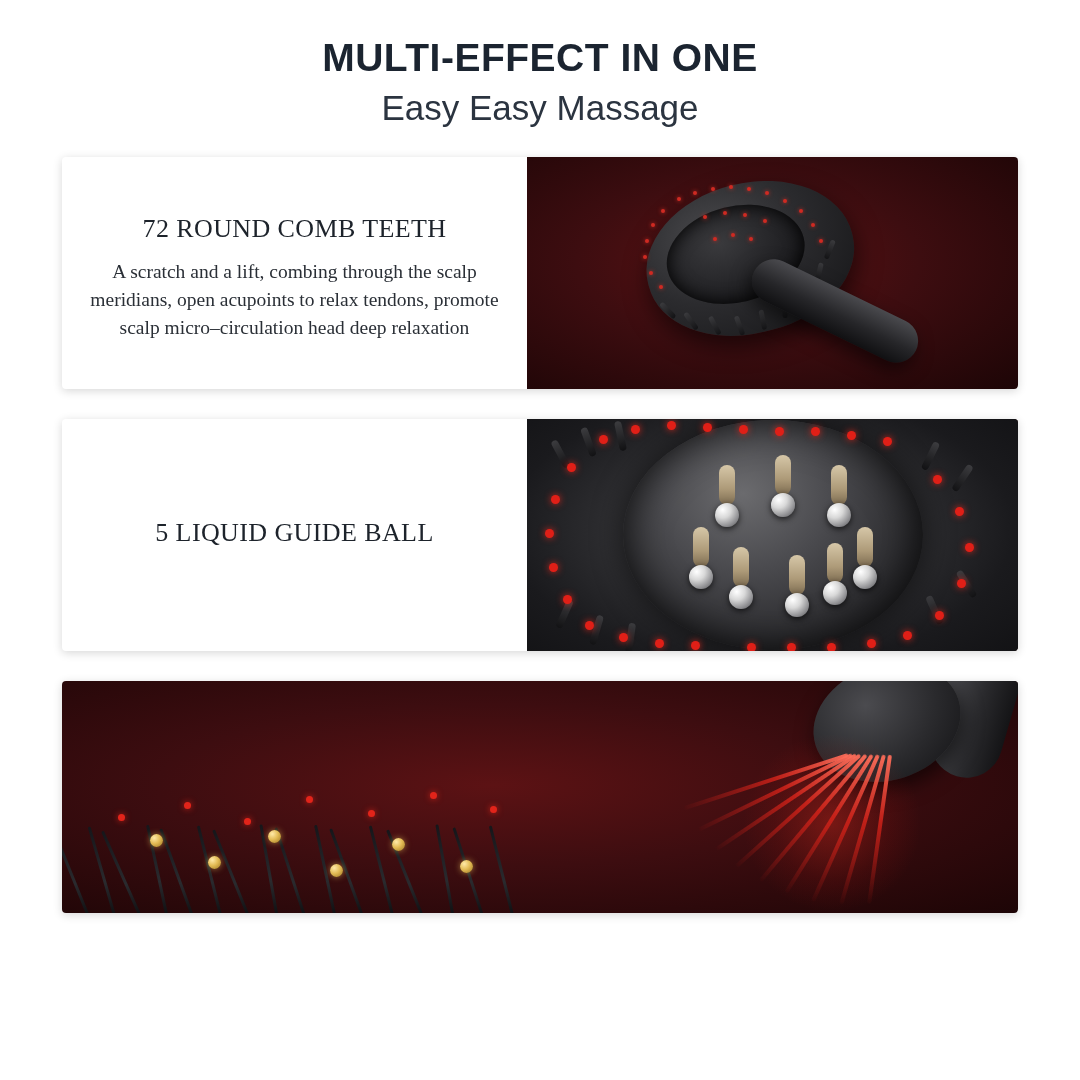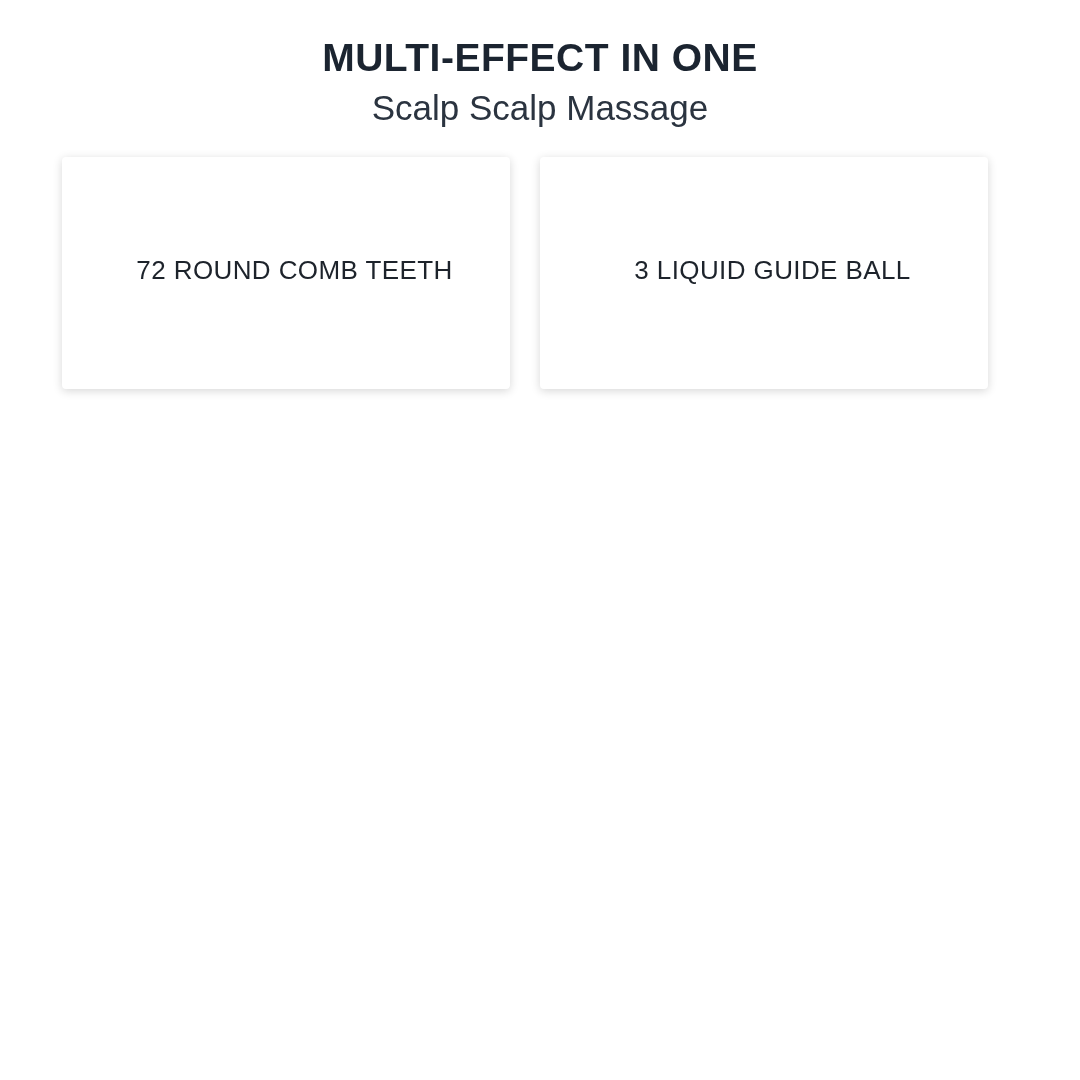--- a/index.html
+++ b/index.html
@@ -37,24 +37,25 @@
     font-weight: normal;
     color: #2b3440;
     margin-top: 6px;
     line-height: 1.2;
   }
 
   
   .cards {
     margin-top: 28px;
     display: flex;
-    flex-direction: row;
+    flex-direction: column;
     gap: 30px;
     padding: 0 62px;
     box-sizing: border-box;
+    font-family: Liberation Serif, serif;
   }
   .card {
     position: relative;
     display: flex;
     height: 232px;
     background: #ffffff;
     border-radius: 4px;
     box-shadow: 0 2px 10px rgba(0,0,0,0.16);
     overflow: hidden;
   }
@@ -256,28 +257,29 @@
     box-shadow: 0 0 6px rgba(226,36,26,0.85);
   }
 </style>
 </head>
 <body>
 
 <div class="page">
 
   <div class="header">
     <div class="title">MULTI-EFFECT IN ONE</div>
-    <div class="subtitle">Scalp Scalp Massage</div>
+    <div class="subtitle">Easy Easy Massage</div>
   </div>
 
   <div class="cards">
 
     <div class="card">
       <div class="card-text">
         <div class="card-heading">72 ROUND COMB TEETH</div>
+        <div class="card-body">A scratch and a lift, combing through the scalp meridians, open acupoints to relax tendons, promote scalp micro–circulation head deep relaxation</div>
       </div>
       <div class="card-media">
         <div class="m1-head">
           <div class="m1-inner"></div>
           <div class="m1-teeth" style="left:10px; top:96px; transform:rotate(-30deg);"></div>
           <div class="m1-teeth" style="left:30px; top:112px; transform:rotate(-22deg);"></div>
           <div class="m1-teeth" style="left:52px; top:122px; transform:rotate(-14deg);"></div>
           <div class="m1-teeth" style="left:76px; top:128px; transform:rotate(-6deg);"></div>
           <div class="m1-teeth" style="left:100px; top:128px; transform:rotate(3deg);"></div>
           <div class="m1-teeth" style="left:124px; top:122px; transform:rotate(11deg);"></div>
@@ -309,21 +311,21 @@
         <div class="m1-dotrow" style="left:204px; top:76px;"></div>
         <div class="m1-dotrow" style="left:186px; top:80px;"></div>
         <div class="m1-dotrow" style="left:222px; top:80px;"></div>
 
         <div class="m1-handle"></div>
       </div>
     </div>
 
     <div class="card">
       <div class="card-text">
-        <div class="card-heading">3 LIQUID GUIDE BALL</div>
+        <div class="card-heading">5 LIQUID GUIDE BALL</div>
       </div>
       <div class="card-media">
         <div class="m2-body"></div>
 
         <div class="m2-fin" style="left:30px; top:20px; transform:rotate(-28deg);"></div>
         <div class="m2-fin" style="left:58px; top:8px; transform:rotate(-20deg);"></div>
         <div class="m2-fin" style="left:90px; top:2px; transform:rotate(-12deg);"></div>
         <div class="m2-fin" style="left:34px; top:180px; transform:rotate(24deg);"></div>
         <div class="m2-fin" style="left:66px; top:196px; transform:rotate(16deg);"></div>
         <div class="m2-fin" style="left:100px; top:204px; transform:rotate(8deg);"></div>

